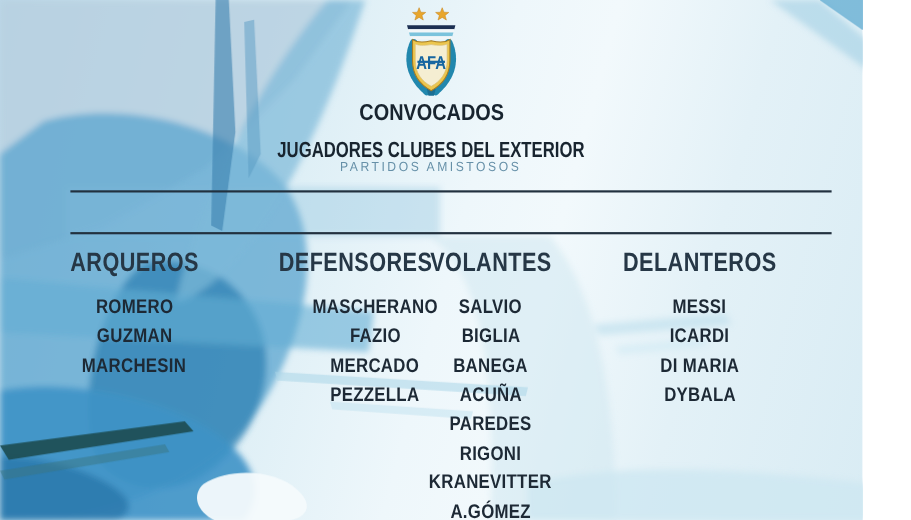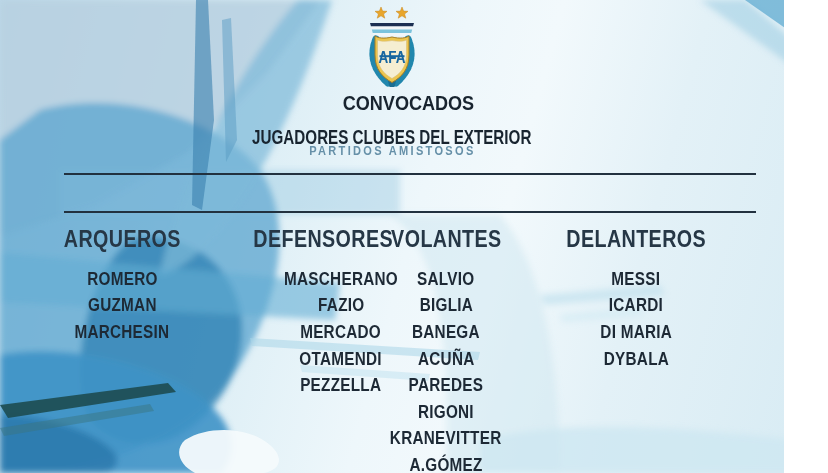--- a/index.html
+++ b/index.html
@@ -4,23 +4,23 @@
 <style>
   html,body{margin:0;padding:0;}
   body{font-family:"Liberation Sans", sans-serif;}
   .poster{
     position:relative;width:784px;height:473px;overflow:hidden;
     background:linear-gradient(105deg,#bcd8e8 0%,#d8ecf4 28%,#eef7fb 52%,#f2f9fc 62%,#e3f1f7 78%,#d9ecf4 100%);
   }
   .bg{position:absolute;inset:0;width:828px;height:473px;display:block;}
   .logo{position:absolute;left:50%;top:5px;transform:translateX(-50%);}
   .title{position:absolute;left:0;width:100%;text-align:center;color:#18242f;}
-  .title-1{top:91px;font-size:21px;font-weight:bold;margin-left:16px;}
+  .title-1{top:91px;font-size:21px;font-weight:bold;}
   .title-2{top:114px;font-size:20px;font-weight:bold;margin-top:12px;}
-  .title-3{top:144px;font-size:12px;font-weight:bold;color:#6690a8;letter-spacing:2.5px;}
+  .title-3{top:144px;font-size:12px;font-weight:normal;color:#6690a8;letter-spacing:2.5px;}
   .cond{display:inline-block;white-space:nowrap;transform:scaleX(.82);transform-origin:50% 50%;}
   .cond-t{transform:scaleX(.86);}
   .cond-sub{transform:scaleX(.76);}
   .cond-tag{transform:scaleX(.92);}
   .rule{position:absolute;left:64px;width:692px;height:2px;background:#22313f;}
   .rule-top{top:173px;}
   .rule-bottom{top:211px;}
   .columns{position:absolute;inset:0;margin-top:44px;}
   .col{position:absolute;top:178px;width:244px;display:flex;flex-direction:column;align-items:center;}
   .col-0{left:0px;}   
@@ -126,23 +126,20 @@
           <div class="player">
             <span class="cond">MASCHERANO</span>
           </div>
           <div class="player">
             <span class="cond">FAZIO</span>
           </div>
           <div class="player">
             <span class="cond">MERCADO</span>
           </div>
           <div class="player">
-            <span class="cond">OTAMENDI</span>
-          </div>
-          <div class="player">
             <span class="cond">PEZZELLA</span>
           </div>
         </div>
       </div>
       <div class="col col-2">
         <div class="col-header">
           <span class="cond">VOLANTES</span>
         </div>
         <div class="col-names">
           <div class="player">

